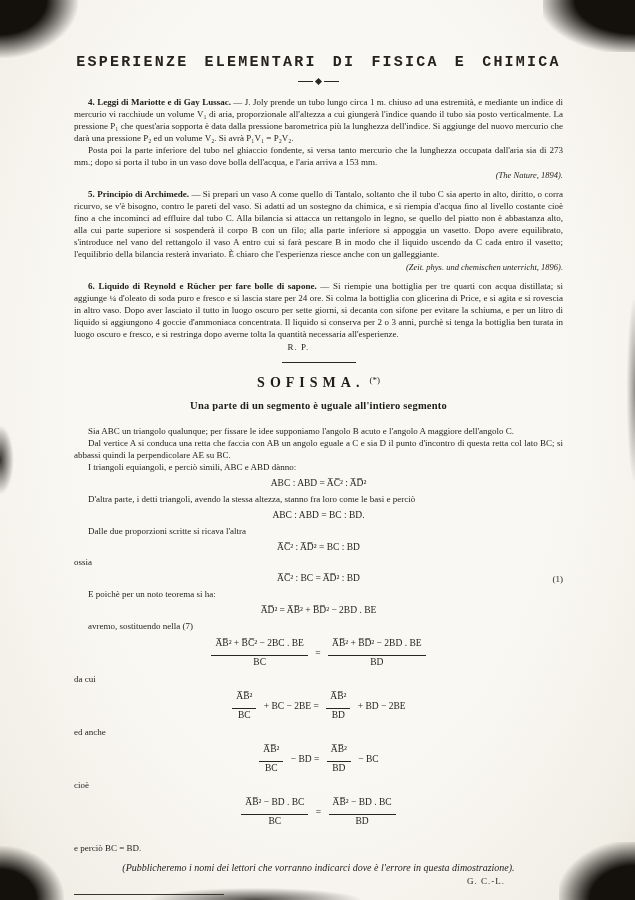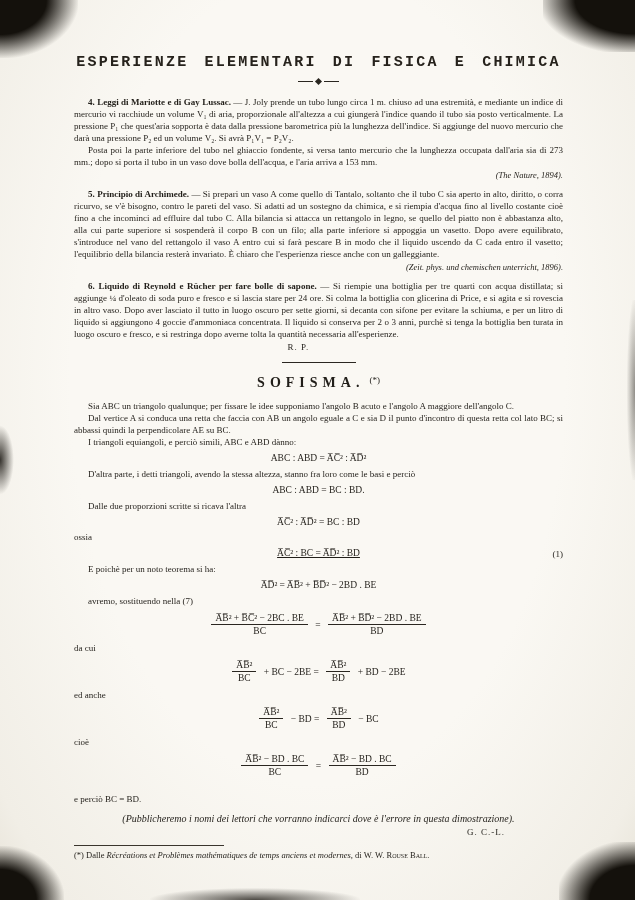--- a/index.html
+++ b/index.html
@@ -42,26 +42,26 @@
   .attribution { text-align:right; font-style:italic; font-size:8.5px; margin:2px 0 8px; }
   .sig-right { text-align:center; font-size:9px; letter-spacing:1px; margin:2px 40px 8px 0; }
 
   .divider-rule { width:74px; height:1px; background:#2b2721; margin:10px auto 12px; }
 
   .sof-title { text-align:center; font-size:14px; font-weight:bold; letter-spacing:5px; margin:2px 0 9px; }
   .sof-mark { font-size:9px; letter-spacing:0; vertical-align:4px; margin-left:5px; font-weight:normal; }
   .sof-subtitle { text-align:center; font-size:10.5px; font-weight:bold; letter-spacing:0.2px; margin:0 0 14px; }
 
   .eq { text-align:center; font-size:9.5px; line-height:12px; margin:4px 0; }
-  .eq-rel { position:relative;text-decoration:underline; }
+  .eq-rel { position:relative; }
   .eq-tag { position:absolute; right:0; top:1px; font-size:9px; }
   .eqlabel { font-size:9px; line-height:11px; margin:3px 0; }
   .fraceq { text-align:center; font-size:9.5px; margin:6px 0; }
   .frac { display:inline-block; vertical-align:middle; text-align:center; margin:0 3px; line-height:11px; }
-  .frac .num { display:block; border-bottom:1px solid #2a2620; padding:0 4px 0; }
+  .frac .num { display:block; border-bottom:1px solid #2a2620; padding:0 4px 6px; }
   .frac .den { display:block; padding-top:1px; }
   .mid, .tail { display:inline-block; vertical-align:middle; margin:0 2px; }
 
   .note-c { text-align:center; font-style:italic; font-size:10px; margin:8px 0 2px; }
   .gcl { text-align:right; font-size:9px; letter-spacing:1px; margin:3px 58px 8px 0; }
 
   .footnote-rule { width:150px; height:1px; background:#3a352d; margin:8px 0 4px; }
   .footnote { font-size:8.5px; line-height:10.5px; text-align:justify; }
   .footnote .sc { font-variant:small-caps; }
 </style>
@@ -99,20 +99,21 @@
 
     <section class="article">
       <p class="body-p"><b class="art-head">6. Liquido di Reynold e Rücher per fare bolle di sapone.</b> <span>— Si riempie una bottiglia per tre quarti con acqua distillata; si aggiunge ¼ d'oleato di soda puro e fresco e si lascia stare per 24 ore. Si colma la bottiglia con glicerina di Price, e si agita e si rovescia in altro vaso. Dopo aver lasciato il tutto in luogo oscuro per sette giorni, si decanta con sifone per evitare la schiuma, e per un litro di liquido si aggiungono 4 goccie d'ammoniaca concentrata. Il liquido si conserva per 2 o 3 anni, purchè si tenga la bottiglia ben turata in luogo oscuro e fresco, e si restringa dopo averne tolta la quantità necessaria all'esperienze.</span></p>
       <p class="sig-right">R. P.</p>
     </section>
 
     <div class="divider-rule"></div>
 
     <section>
       <h2 class="sof-title"><span>SOFISMA.</span><span class="sof-mark">(*)</span></h2>
+      <h3 class="sof-subtitle">Una parte di un segmento è uguale all'intiero segmento</h3>
 
       <p class="body-p">Sia ABC un triangolo qualunque; per fissare le idee supponiamo l'angolo B acuto e l'angolo A maggiore dell'angolo C.</p>
       <p class="body-p">Dal vertice A si conduca una retta che faccia con AB un angolo eguale a C e sia D il punto d'incontro di questa retta col lato BC; si abbassi quindi la perpendicolare AE su BC.</p>
       <p class="body-p">I triangoli equiangoli, e perciò simili, ABC e ABD dànno:</p>
 
       <div class="eq">ABC : ABD = A̅C̅² : A̅D̅²</div>
 
       <p class="body-p">D'altra parte, i detti triangoli, avendo la stessa altezza, stanno fra loro come le basi e perciò</p>
 
       <div class="eq">ABC : ABD = BC : BD.</div>

